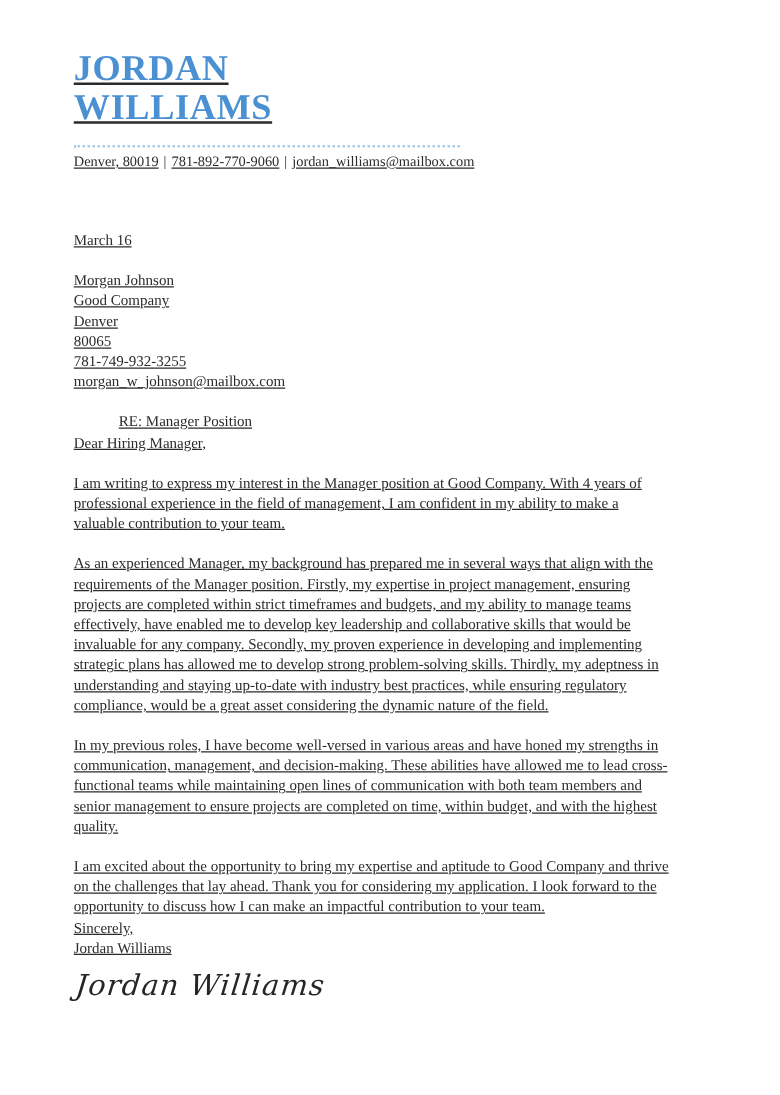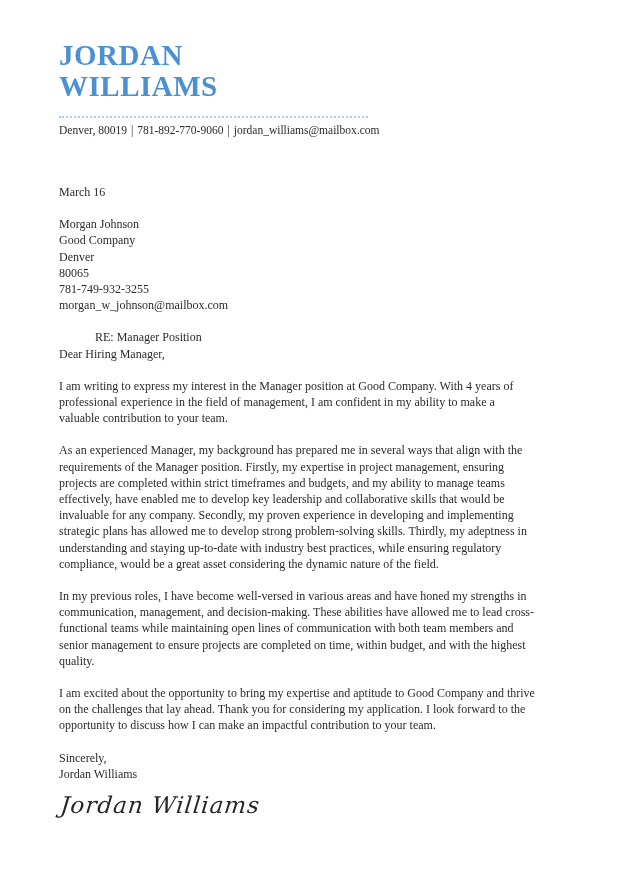--- a/index.html
+++ b/index.html
@@ -7,20 +7,21 @@
 
   .page {
     position: relative;
     width: 607px;
     height: 876px;
     background: var(--page_bg, #ffffff);
     padding: 40px 58px 0 59px;
     font-family: "Liberation Serif", serif;
     color: var(--text, #2b2b2b);
     overflow: hidden;
+    text-decoration: underline;
   }
 
   .sender-name {
     margin: 0;
     font-size: 29px;
     line-height: 31px;
     font-weight: 700;
     letter-spacing: 0.5px;
     color: var(--accent, #4a90d2);
   }
@@ -50,21 +51,21 @@
   .recipient-block{ margin-top: 16px; }
   .subject-line   { margin-top: 16px; margin-left: 36px; }
   .salutation     { margin-top: 0; }
 
   .letter-body p {
     margin: 16px 12px 0 0;
     max-width: 507px;
     text-align: left;
   }
 
-  .closing-block { margin-top: 16px; }
+  .closing-block { }
 
   .signature-script {
     margin-top: 9px;
     font-family: "DejaVu Serif", serif;
     font-style: italic;
     font-size: 23px;
     line-height: 28px;
     letter-spacing: 1px;
     color: #262626;
     transform: skewX(-6deg);

